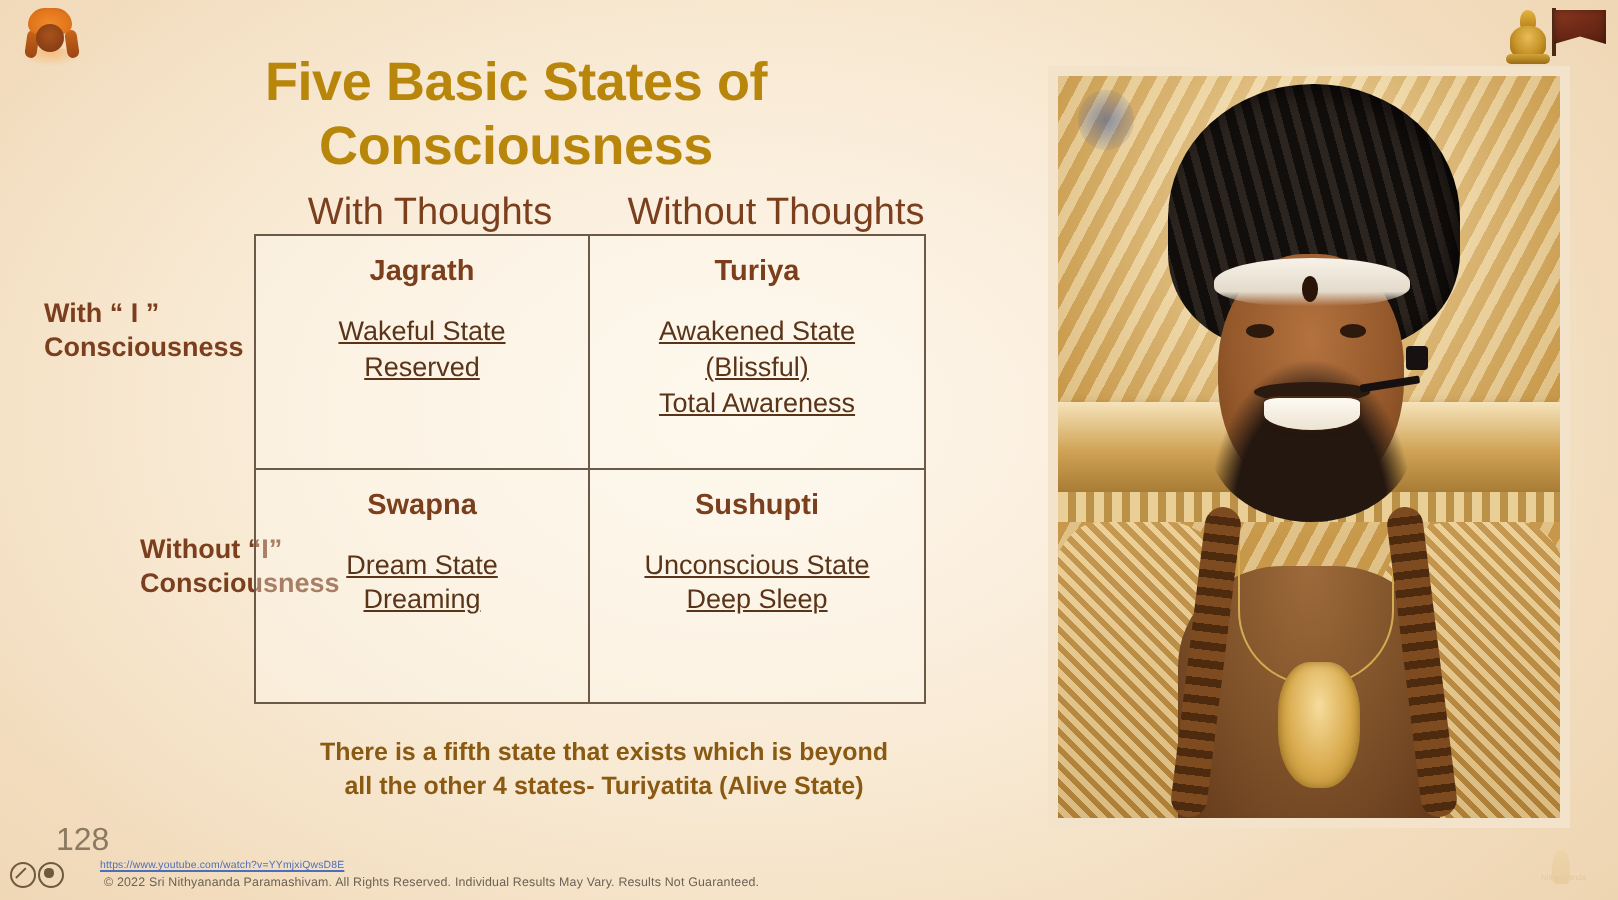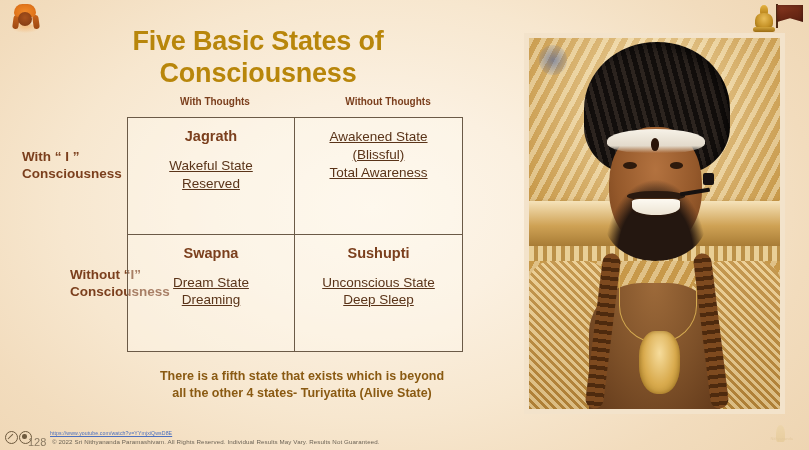--- a/index.html
+++ b/index.html
@@ -140,22 +140,22 @@
     line-height: 1.18;
     color: #b8860b;
     letter-spacing: -0.2px;
   }
   .slide-title .line { display: block; }
 
   
   .col-head {
     position: absolute;
     top: 96px;
-    font-size: 10px;
-    font-weight: bold;
+    font-size: 19px;
+    font-weight: normal;
     color: #7b3f1d;
     text-align: center;
   }
   .col-head.left  { left: 130px; width: 170px; }
   .col-head.right { left: 303px; width: 170px; }
 
   
   .row-head {
     position: absolute;
     left: 22px;
@@ -460,22 +460,22 @@
     left: 2.2px;
     top: 2.2px;
     width: 4.5px;
     height: 4.5px;
     border-radius: 50%;
     background: #6e5a3e;
   }
   .page-num {
     position: absolute;
     left: 28px;
-    bottom: 2px;
-    font-size: 11px;
+    bottom: 20px;
+    font-size: 16px;
     color: #8a7a62;
   }
   .footer-link {
     position: absolute;
     left: 50px;
     bottom: 14px;
     font-size: 5.2px;
     color: #4a6fbf;
     text-decoration: underline;
     letter-spacing: .1px;
@@ -558,20 +558,21 @@
 
   <div class="matrix">
     <div class="cell c-tl">
       <div class="term">Jagrath</div>
       <div class="desc">
         <span>Wakeful State</span>
         <span>Reserved</span>
       </div>
     </div>
     <div class="cell c-tr">
+      <div class="term">Turiya</div>
       <div class="desc">
         <span>Awakened State</span>
         <span>(Blissful)</span>
         <span>Total Awareness</span>
       </div>
     </div>
     <div class="cell c-bl">
       <div class="term">Swapna</div>
       <div class="desc">
         <span>Dream State</span>

